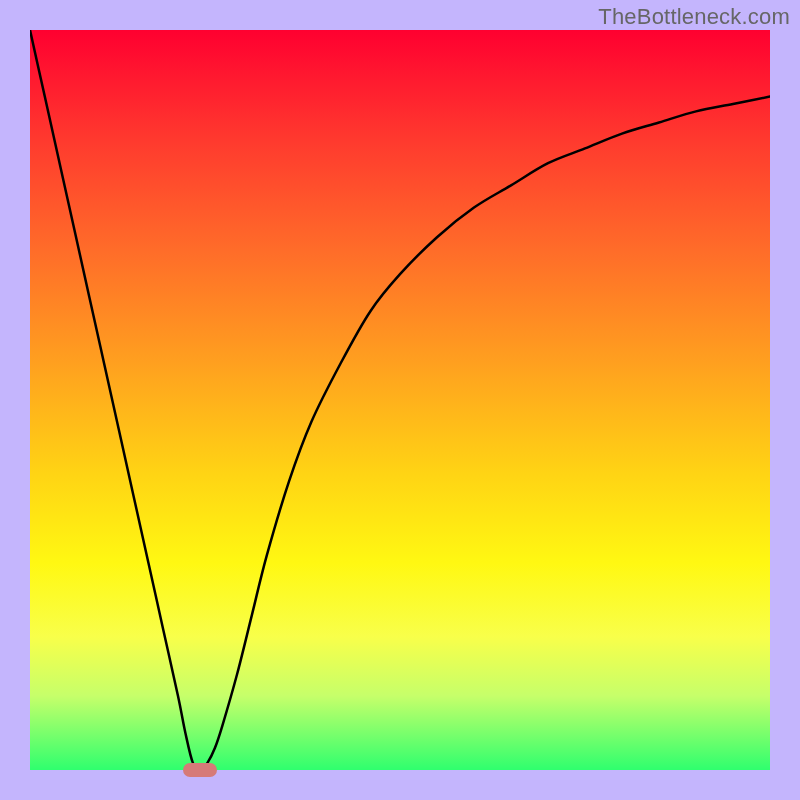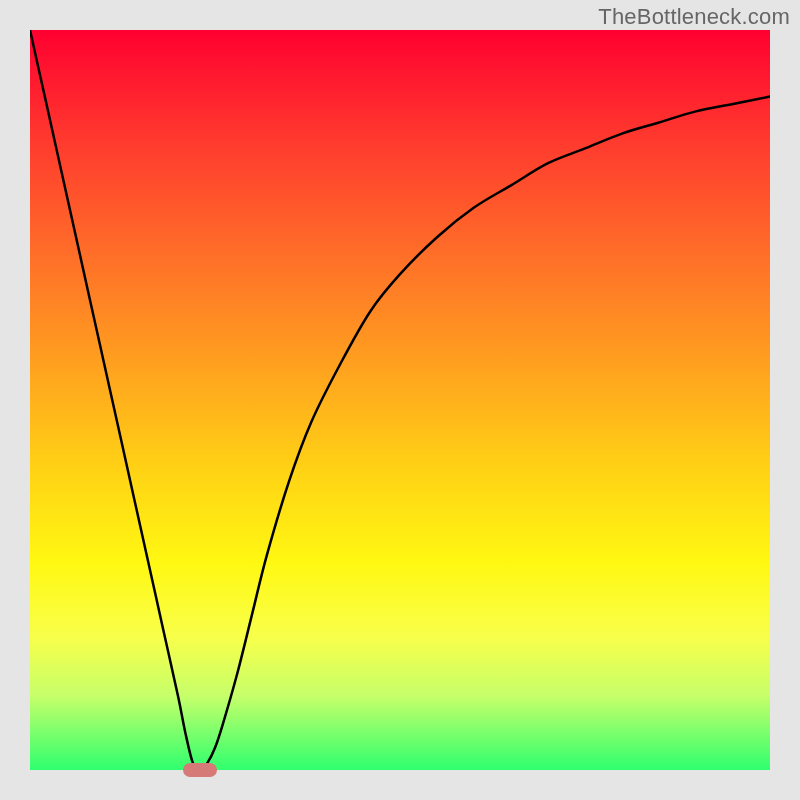--- a/index.html
+++ b/index.html
@@ -8,21 +8,21 @@
     width: 800px;
     height: 800px;
     overflow: hidden;
     background: #000;
     font-family: Arial, Helvetica, sans-serif;
   }
   .frame {
     position: relative;
     width: 800px;
     height: 800px;
-    background: #e5e5e5;
+    background: #c4b5fd;
   }
   .plot {
     position: absolute;
     left: 30px;
     top: 30px;
     width: 740px;
     height: 740px;
     background: linear-gradient(
       to bottom,
       #ff0030 0%,

